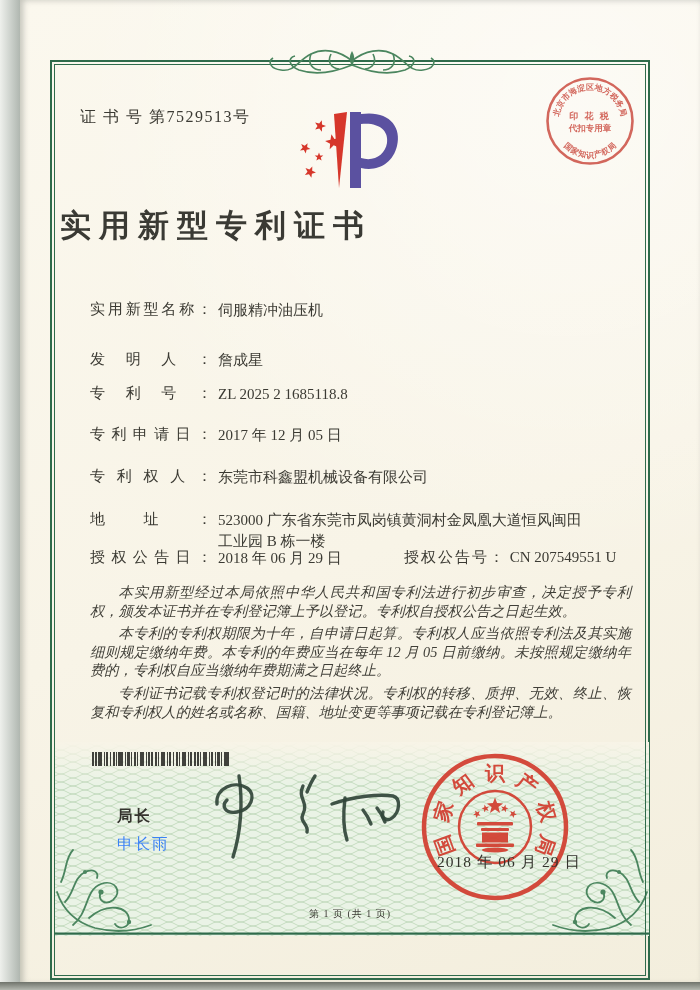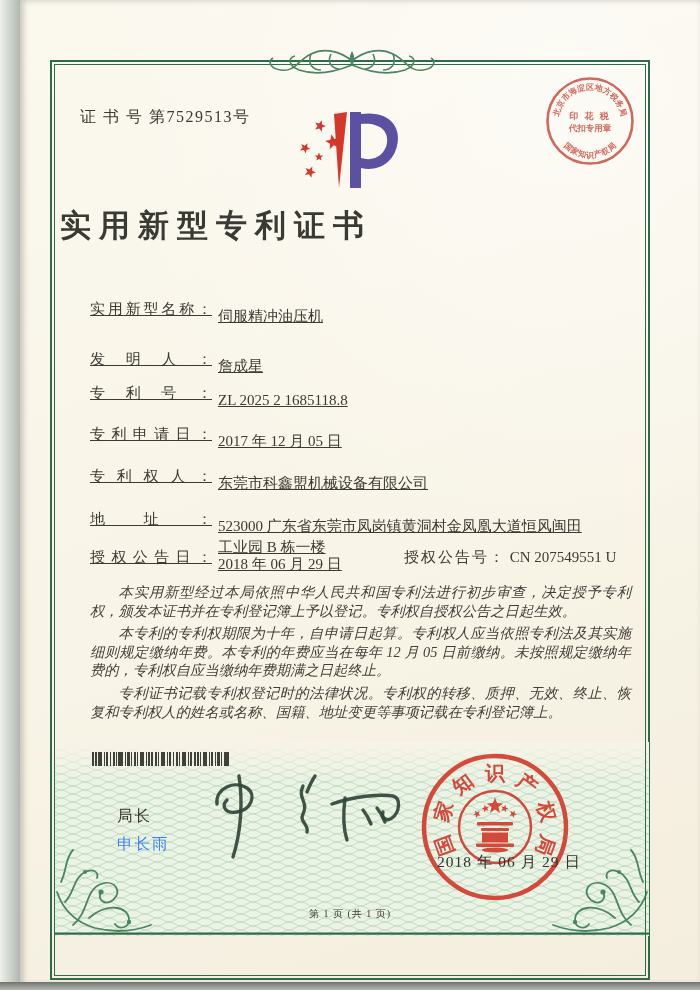--- a/index.html
+++ b/index.html
@@ -19,40 +19,40 @@
     background:linear-gradient(180deg,#6f736b,#b4b8b0);}
   .frame{
     position:absolute;left:50px;top:60px;width:600px;height:920px;
     border:2px solid var(--border_green);box-sizing:border-box;
   }
   .frame-inner{position:absolute;inset:2px;border:1px solid var(--border_green);pointer-events:none;}
   .abs{position:absolute;}
   .cert-no{left:28px;top:45px;font-size:16px;letter-spacing:1.5px;color:var(--ink);}
   .title{left:0;top:143px;width:100%;text-align:left;font-size:31px;font-weight:600;
     letter-spacing:8px;text-indent:8px;color:#3a3a34;}
-  .frow{left:38px;width:530px;font-size:15px;color:var(--ink);display:flex;align-items:flex-start;text-decoration:underline;}
+  .frow{left:38px;width:530px;font-size:15px;color:var(--ink);display:flex;align-items:flex-start;}
   .flabel{display:inline-block;width:122px;text-align:justify;text-align-last:justify;flex:none;}
-  .fvalue{margin-left:6px;white-space:pre-line;line-height:21px;margin-top:6px;}
+  .fvalue{margin-left:6px;white-space:pre-line;line-height:21px;}
   .grant-pair{position:absolute;left:314px;top:0;white-space:nowrap;}
   .grant-label{letter-spacing:2px;}
   .bodytext{left:38px;top:521px;width:541px;color:#403f38;}
   .bodytext p{margin:0 0 4px 0;font-size:14.3px;line-height:18.6px;text-align:justify;text-indent:2em;font-style:italic;}
   .band-svg{left:3px;top:680px;}
   .band-fade{left:3px;top:680px;width:594px;height:42px;
     background:linear-gradient(180deg,#f8f4e7 0%,rgba(248,244,231,0) 100%);}
   .wave-lines path{stroke:var(--wave_green);stroke-width:.8;fill:none;}
   .flourish path{stroke:var(--ornament_green);stroke-width:1.8;fill:none;stroke-linecap:round;}
   .flourish .blob{fill:var(--ornament_green);stroke:none;}
   .band-rule{fill:var(--border_green);}
   .barcode{left:40px;top:690px;width:138px;height:14px;opacity:.85;
     background:
       repeating-linear-gradient(90deg,#23231f 0 1px,transparent 1px 3px),
       repeating-linear-gradient(90deg,#23231f 0 2px,transparent 2px 7px),
       repeating-linear-gradient(90deg,transparent 0 4px,#23231f 4px 5px,transparent 5px 11px);}
-  .director-title{left:65px;top:744px;font-size:15.5px;letter-spacing:2px;color:#34332d;font-family:"Liberation Sans","DejaVu Sans",sans-serif;}
+  .director-title{left:65px;top:744px;font-size:15.5px;letter-spacing:2px;color:#34332d;font-family:"Liberation Sans","DejaVu Sans",sans-serif;font-weight:bold;}
   .director-name{left:65px;top:772px;font-size:15.5px;letter-spacing:2px;color:#3b82f6;font-family:"Liberation Sans","DejaVu Sans",sans-serif;}
   .sig-svg{left:145px;top:700px;}
   .sig-svg path{stroke:var(--signature_ink);stroke-width:3.4;fill:none;stroke-linecap:round;opacity:.92;}
   .seal-svg{left:363px;top:685px;opacity:.93;}
   .seal-ring{fill:none;stroke:var(--seal_red);stroke-width:4.5;}
   .seal-char{fill:var(--seal_red);font-size:20px;font-weight:bold;}
   .emblem{fill:var(--seal_red);}
   .emblem-ring{fill:none;stroke:var(--seal_red);stroke-width:2.5;}
   .seal-date{left:385px;top:790px;font-size:15.5px;letter-spacing:1px;color:#33322c;z-index:5;}
   .stamp-svg{left:490px;top:11px;opacity:.88;}

